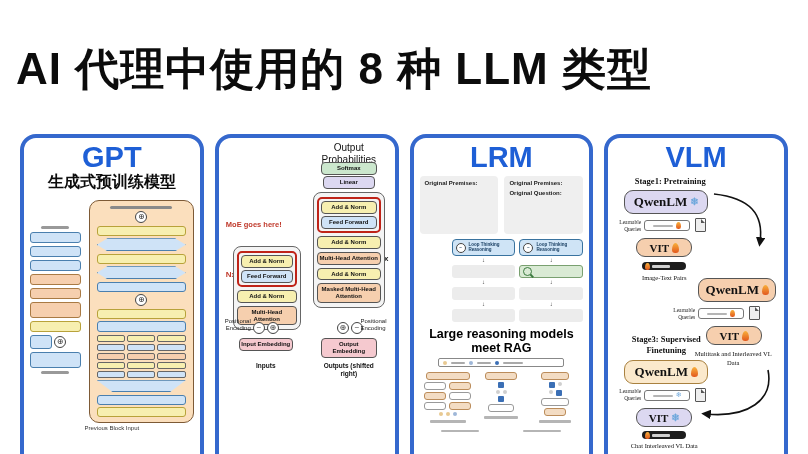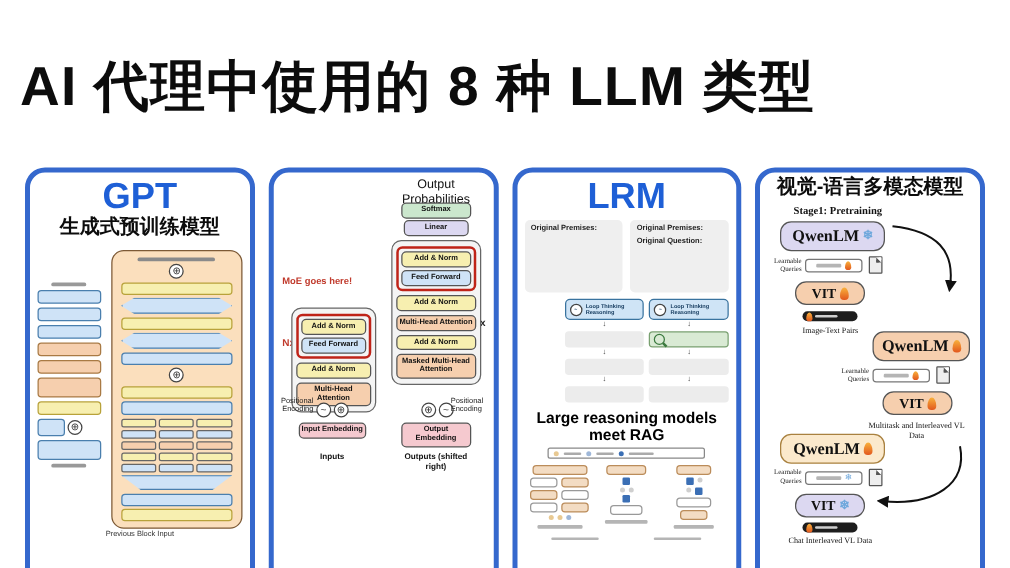--- a/index.html
+++ b/index.html
@@ -335,21 +335,21 @@
           </div>
         </div>
         <div class="lfoot">
           <i class="tl"></i>
             <i class="tl"></i>
         </div>
       </div>
     </section>
 
     <section class="card">
-      <h3 class="cs">视觉-语言多模态模型</h3>
+      <h2 class="ct">VLM</h2>
       <div class="vlm">
 
         <div class="stg" style="left:8px;top:2px;width:96px">Stage1: Pretraining</div>
         <div class="qbox c-lav qn" style="left:10px;top:16px;width:84px;height:24px">
           <span>QwenLM</span>
           <span class="snow">❄</span>
         </div>
         <div class="tinylbl" style="left:0;top:45px;width:27px">Learnable Queries</div>
         <div class="qf" style="left:30px;top:46px">
           <i class="tl"></i>
@@ -393,20 +393,21 @@
 
         <svg class="varrow" style="left:84px;top:192px" width="78" height="62" viewBox="0 0 78 62">
           <defs>
               <marker id="ah2" markerWidth="6" markerHeight="6" refX="3" refY="3" orient="auto">
             <path d="M0,0 L6,3 L0,6 z" fill="#111"></path>
               </marker>
             </defs>
           <path d="M70,4 C76,34 50,52 8,48" fill="none" stroke="#111" stroke-width="1.6" marker-end="url(#ah2)"></path>
         </svg>
 
+        <div class="stg" style="left:4px;top:160px;width:96px">Stage3: Supervised Finetuning</div>
         <div class="qbox qn" style="left:10px;top:186px;width:84px;height:24px;background:#fbe9cc;border-color:#a9813f">
           <span>QwenLM</span>
           <span class="flame"></span>
         </div>
         <div class="tinylbl" style="left:0;top:214px;width:27px">Learnable Queries</div>
         <div class="qf" style="left:30px;top:216px">
           <i class="tl"></i>
             <span class="snow small">❄</span>
         </div>
         <span class="doc" style="left:81px;top:214px"></span>

